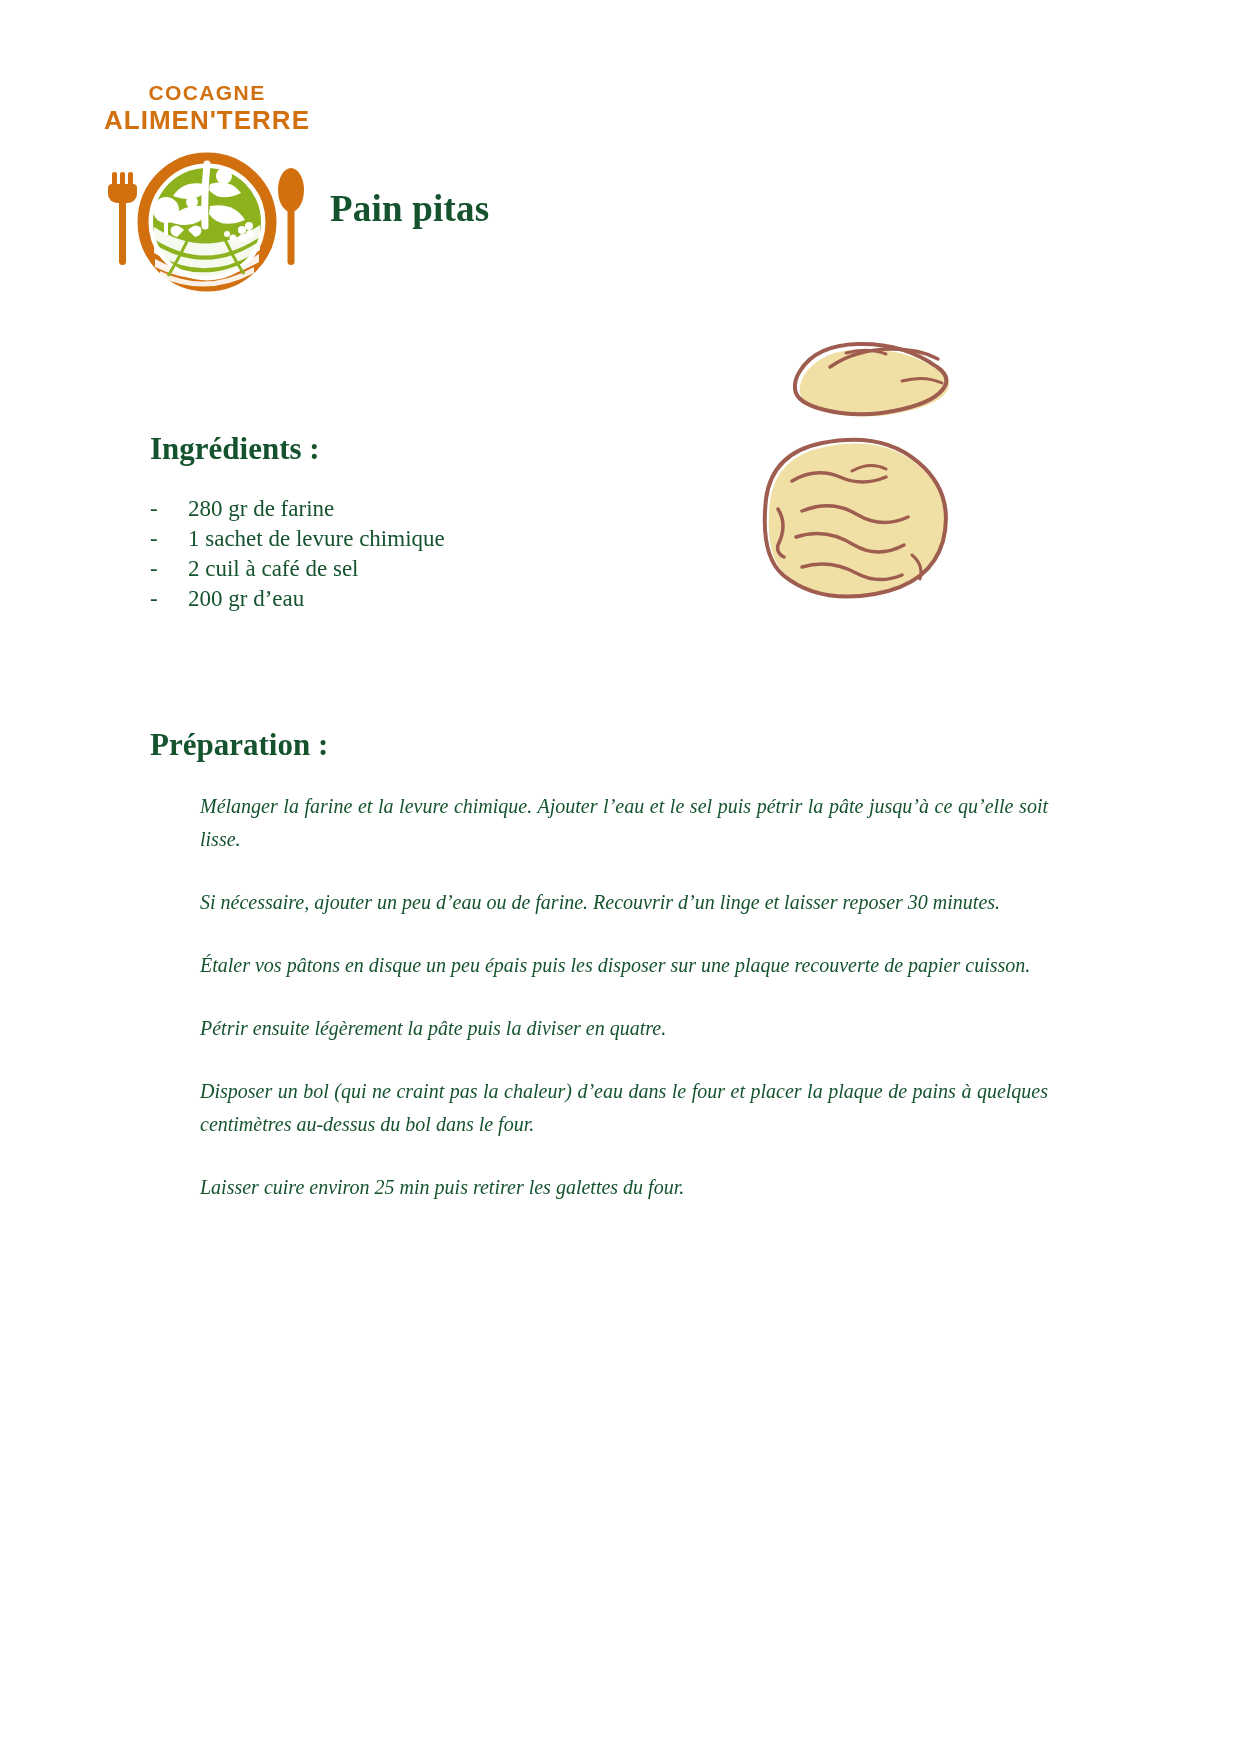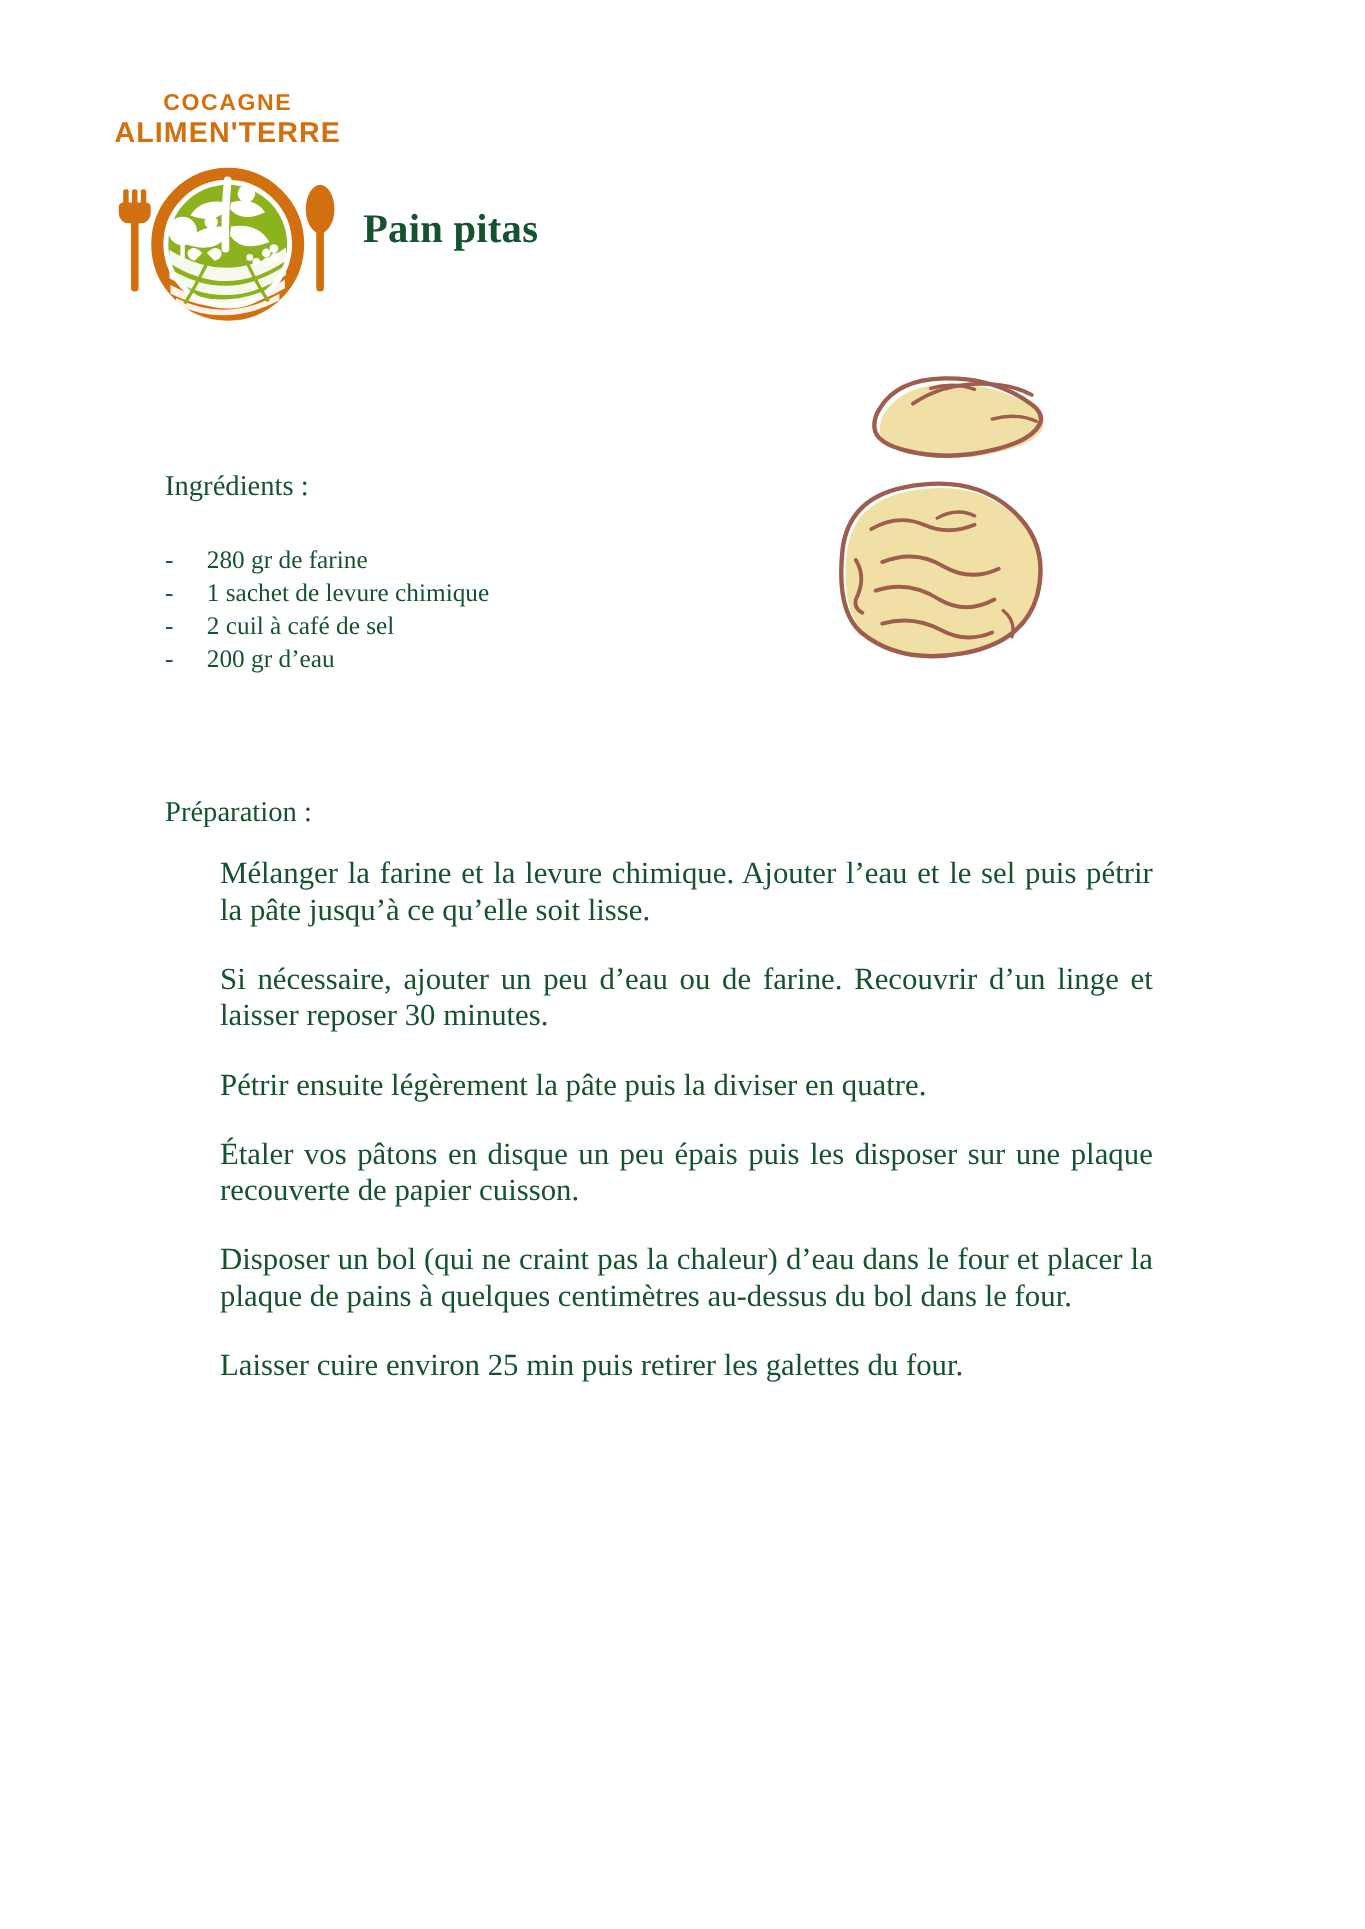--- a/index.html
+++ b/index.html
@@ -46,22 +46,22 @@
     left: 650px;
     top: 305px;
     width: 320px;
     height: 320px;
   }
   .illustration svg { display: block; width: 100%; height: 100%; }
 
   
   .section-heading {
     position: absolute;
-    font-size: 26px;
-    font-weight: normal;
+    font-size: 31px;
+    font-weight: bold;
     line-height: 1.2;
   }
   #heading-ingredients { left: 150px; top: 404px; }
   #heading-preparation { left: 150px; top: 700px; }
 
   
   .ingredients {
     position: absolute;
     left: 150px;
     top: 494px;
@@ -84,25 +84,26 @@
   .ingredients .item-text { display: inline-block; }
 
   
   .prep-body {
     position: absolute;
     left: 200px;
     top: 778px;
     width: 848px;
   }
   .prep-body p {
-    margin: 0 0 30px 0;
-    font-size: 28px;
+    margin: 12px 0 30px 0;
+    font-size: 20px;
     line-height: 33px;
     text-align: justify;
     text-justify: inter-word;
+    font-style: italic;
   }
   .prep-body p:last-child { margin-bottom: 0; }
 </style>
 </head>
 <body>
 
 <div class="page">
 
   <div class="logo">
     <svg viewBox="0 0 215 220" xmlns="http://www.w3.org/2000/svg">
@@ -215,19 +216,19 @@
       <span class="dash">-</span>
       <span class="item-text">200 gr d’eau</span>
     </li>
   </ul>
 
   <h2 class="section-heading" id="heading-preparation">Préparation :</h2>
 
   <div class="prep-body">
     <p>Mélanger la farine et la levure chimique. Ajouter l’eau et le sel puis pétrir la pâte jusqu’à ce qu’elle soit lisse.</p>
     <p>Si nécessaire, ajouter un peu d’eau ou de farine. Recouvrir d’un linge et laisser reposer 30 minutes.</p>
+    <p>Étaler vos pâtons en disque un peu épais puis les disposer sur une plaque recouverte de papier cuisson.</p>
     <p>Pétrir ensuite légèrement la pâte puis la diviser en quatre.</p>
-    <p>Étaler vos pâtons en disque un peu épais puis les disposer sur une plaque recouverte de papier cuisson.</p>
     <p>Disposer un bol (qui ne craint pas la chaleur) d’eau dans le four et placer la plaque de pains à quelques centimètres au-dessus du bol dans le four.</p>
     <p>Laisser cuire environ 25 min puis retirer les galettes du four.</p>
   </div>
 
 </div>
 
 </body></html>

